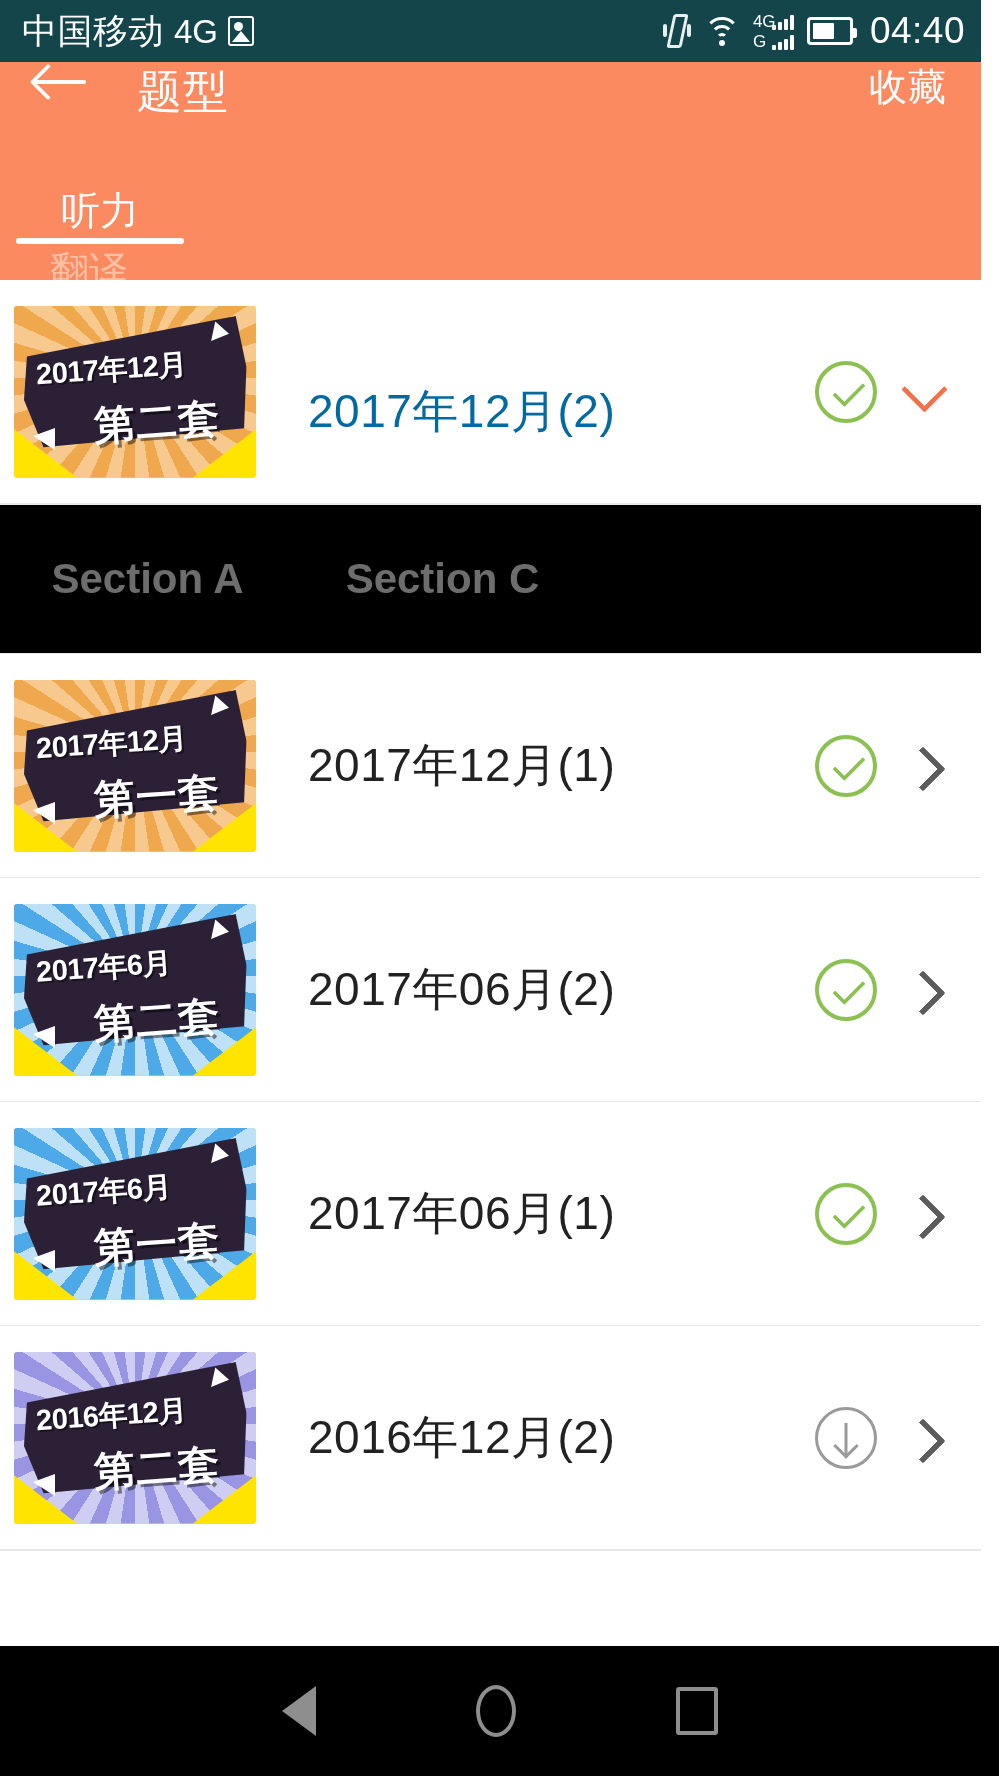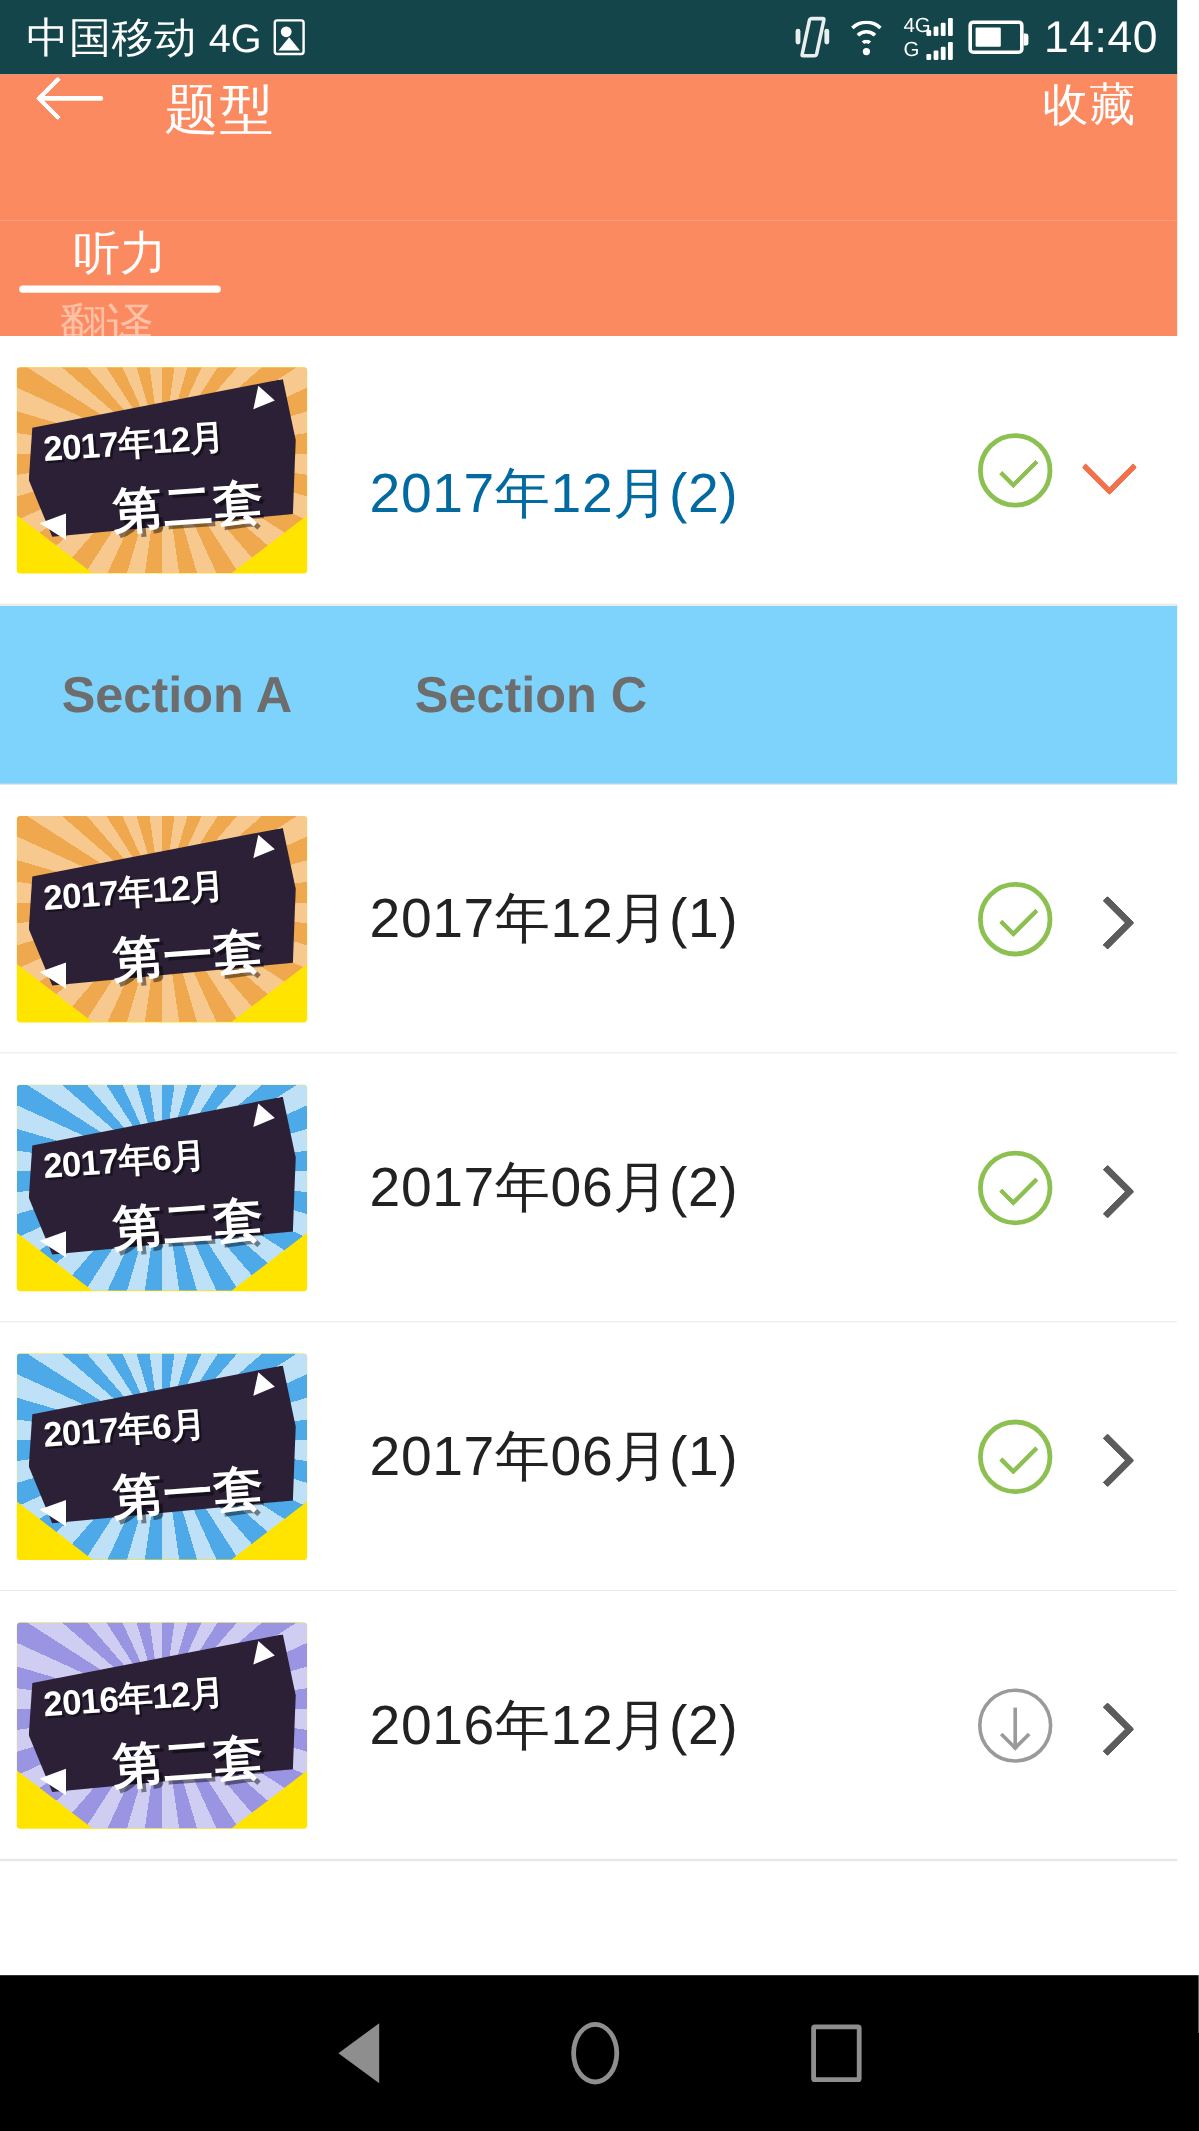--- a/index.html
+++ b/index.html
@@ -184,21 +184,21 @@
     transform:rotate(45deg); border-radius:2px;
   }
   .chev.down::after{
     border-top-color:#f2714a; border-right-color:#f2714a;
     border-width:5px; transform:rotate(135deg); left:9px; top:4px;
     width:28px; height:28px;
   }
 
   
   .sections {
-    height:150px; background:#7dd3fc; display:flex; align-items:center;
+    height:150px; background:#000000; display:flex; align-items:center;
     border-bottom:1px solid #e6e6e6; border-top:1px solid #ececec;
   }
   .section-cell {
     display:flex; align-items:center; justify-content:center;
     font-size:42px; color:#6d6d6d; font-weight:bold; position:relative;
     cursor:pointer;
   }
   .section-cell.s0 { width:295px; }
   .section-cell.s1 { width:295px; }
   .section-cell.s2 { width:295px; }
@@ -260,21 +260,21 @@
               <span></span>
               <span></span>
               <span></span>
               <span></span>
             </span>
         </span>
       </span>
       <span class="ico-battery">
         <span class="fill" style="width:62%"></span>
       </span>
-      <span class="sb-time">14:40</span>
+      <span class="sb-time">04:40</span>
     </div>
   </div>
 
   <div class="appbar">
     <span class="back-arrow"></span>
     <span class="appbar-title">题型</span>
     <span class="appbar-action">收藏</span>
   </div>
 
   <div class="tabbar">

